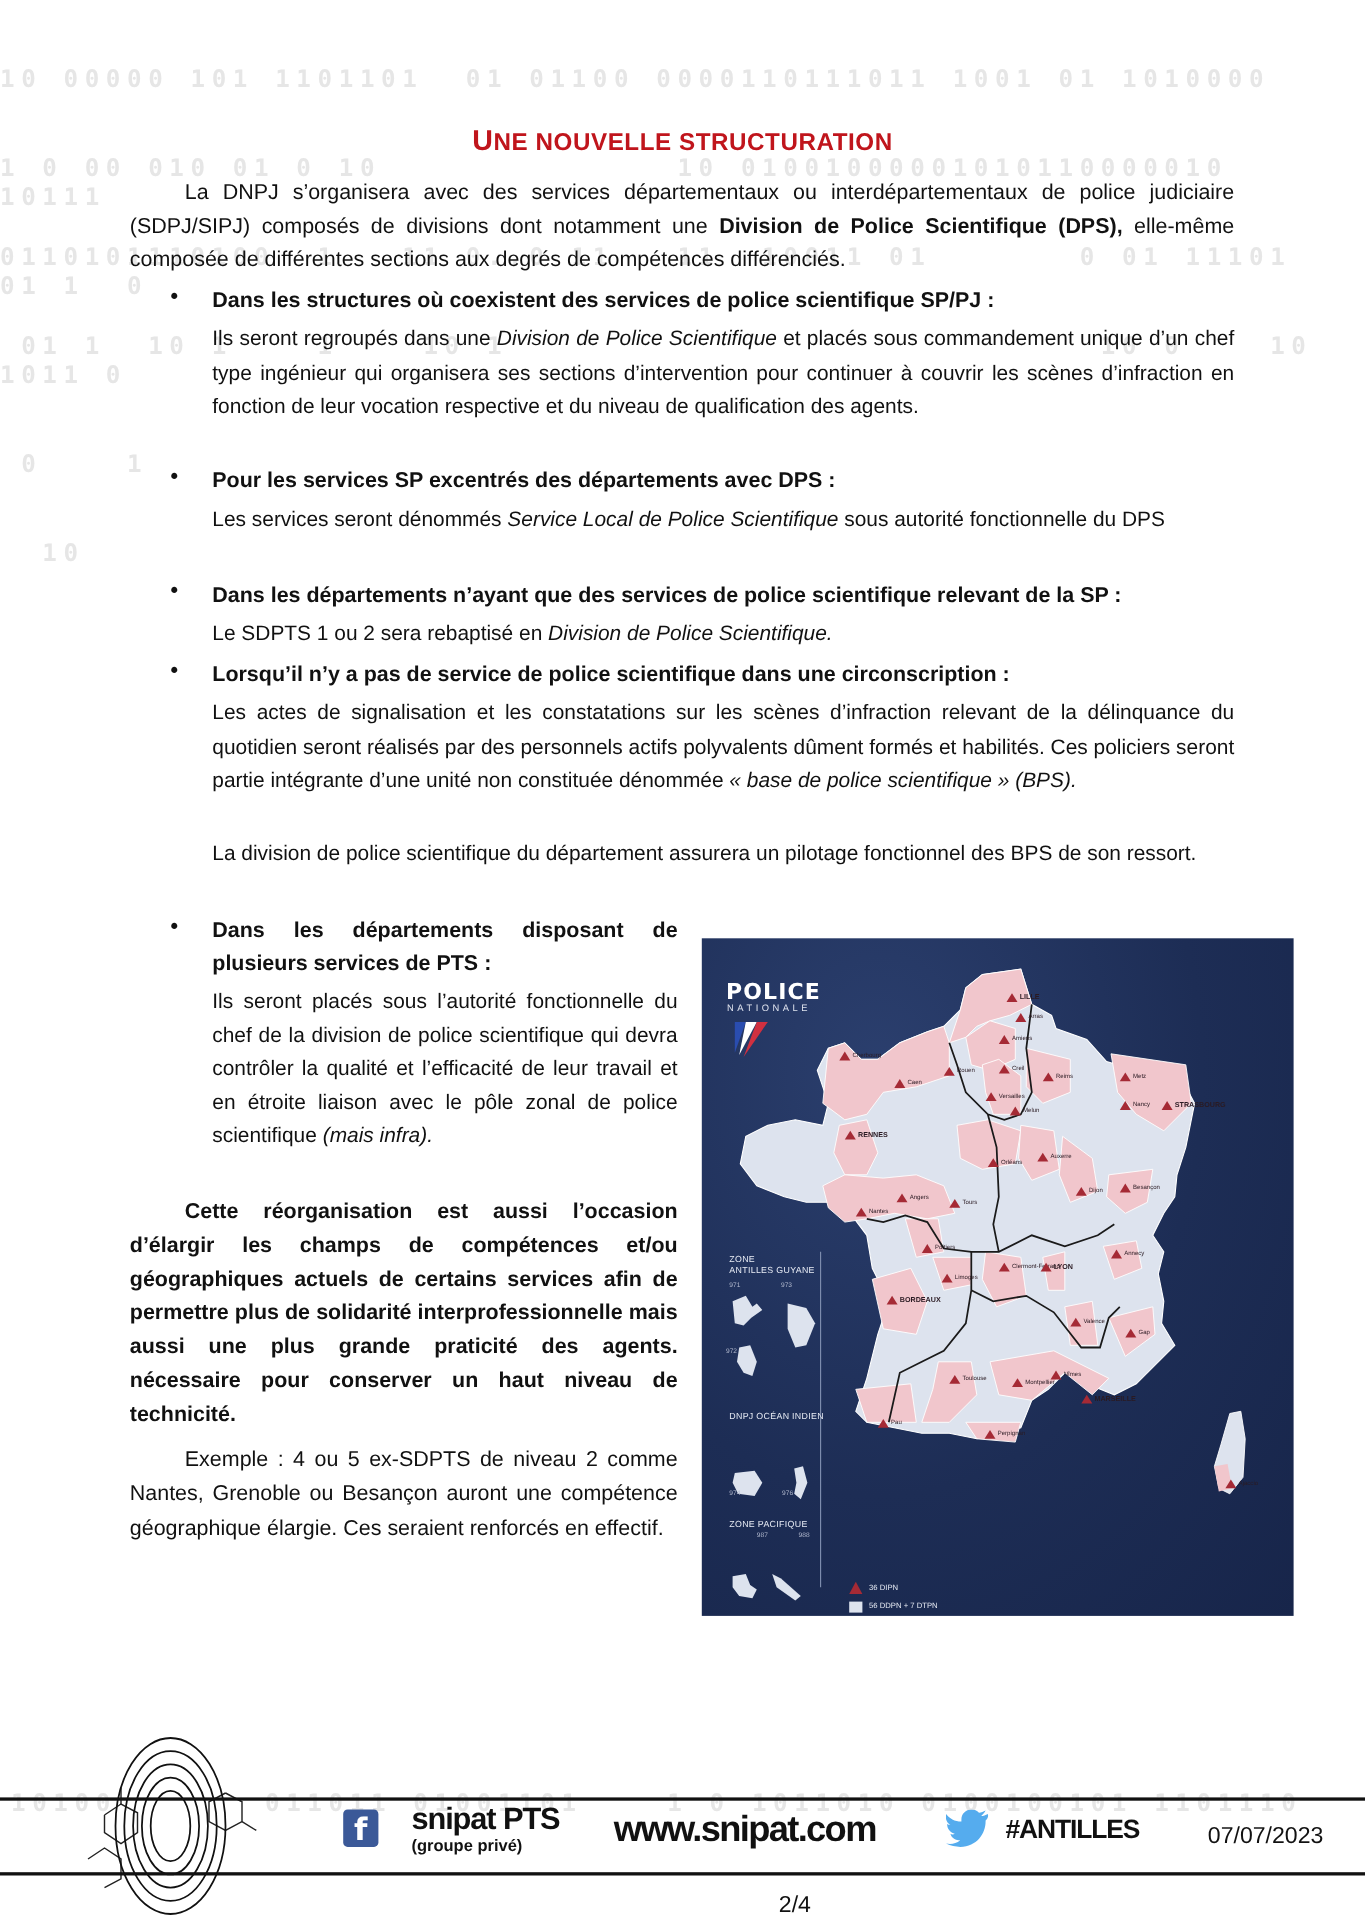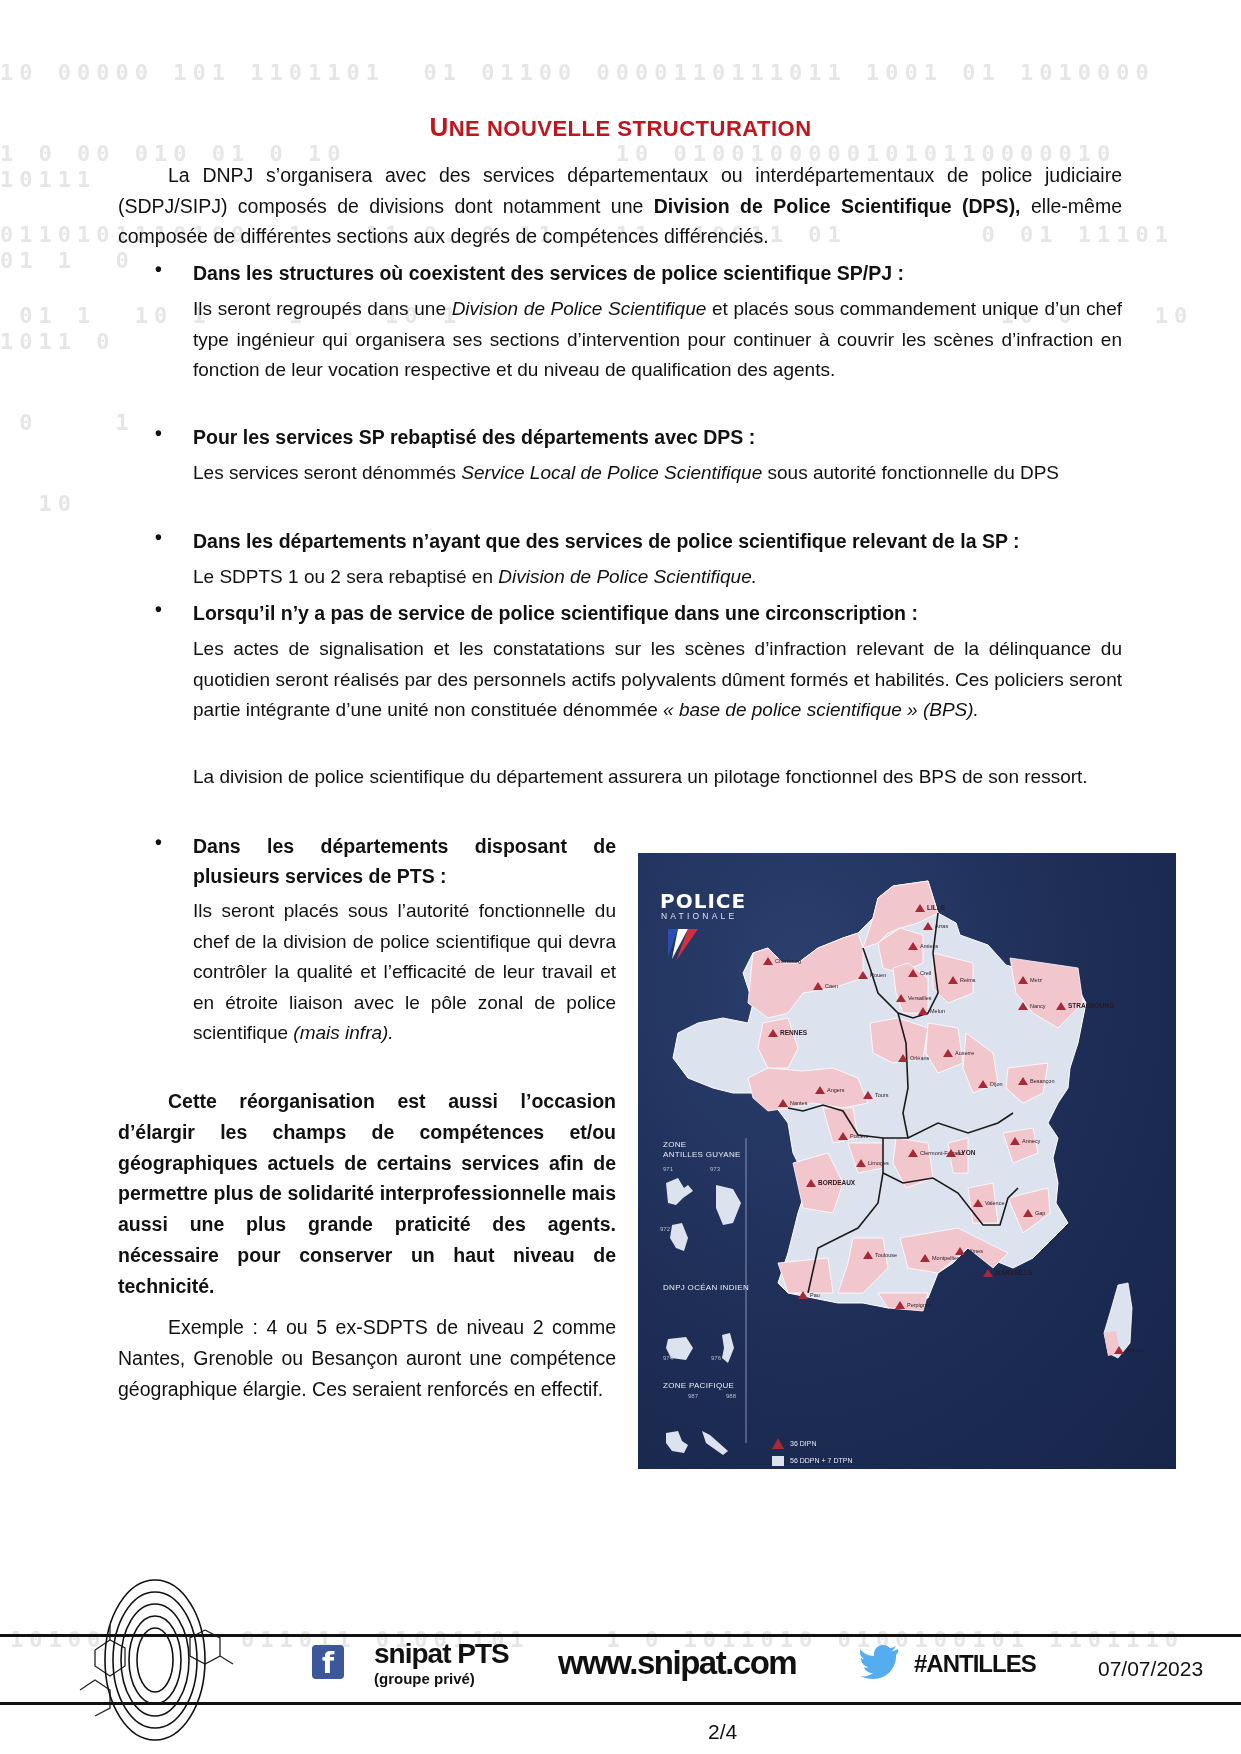--- a/index.html
+++ b/index.html
@@ -72,21 +72,21 @@
 
 <div class="title"><span class="big">U</span><span>NE NOUVELLE STRUCTURATION</span></div>
 
 <div class="para p-intro"><span>La DNPJ s’organisera avec des services départementaux ou interdépartementaux de police judiciaire (SDPJ/SIPJ) composés de divisions dont notamment une </span><span class="bold">Division de Police Scientifique (DPS),</span><span> elle-même composée de différentes sections aux degrés de compétences différenciés.</span></div>
 
 <div class="bullet" style="top:258px">•</div>
 <div class="bh" style="top:258px">Dans les structures où coexistent des services de police scientifique SP/PJ :</div>
 <div class="bb" style="top:294px"><span>Ils seront regroupés dans une </span><i>Division de Police Scientifique</i><span> et placés sous commandement unique d’un chef type ingénieur qui organisera ses sections d’intervention pour continuer à couvrir les scènes d’infraction en fonction de leur vocation respective et du niveau de qualification des agents.</span></div>
 
 <div class="bullet" style="top:422px">•</div>
-<div class="bh" style="top:422px">Pour les services SP rebaptisé des départements avec DPS :</div>
+<div class="bh" style="top:422px">Pour les services SP excentrés des départements avec DPS :</div>
 <div class="bb" style="top:458px"><span>Les services seront dénommés </span><i>Service Local de Police Scientifique</i><span> sous autorité fonctionnelle du DPS</span></div>
 
 <div class="bullet" style="top:526px">•</div>
 <div class="bh" style="top:526px">Dans les départements n’ayant que des services de police scientifique relevant de la SP :</div>
 <div class="bb" style="top:562px"><span>Le SDPTS 1 ou 2 sera rebaptisé en </span><i>Division de Police Scientifique.</i></div>
 
 <div class="bullet" style="top:598px">•</div>
 <div class="bh" style="top:598px">Lorsqu’il n’y a pas de service de police scientifique dans une circonscription :</div>
 <div class="bb" style="top:634px"><span>Les actes de signalisation et les constatations sur les scènes d’infraction relevant de la délinquance du quotidien seront réalisés par des personnels actifs polyvalents dûment formés et habilités. Ces policiers seront partie intégrante d’une unité non constituée dénommée </span><i>« base de police scientifique » (BPS).</i></div>
 <div class="bb" style="top:762px">La division de police scientifique du département assurera un pilotage fonctionnel des BPS de son ressort.</div>

